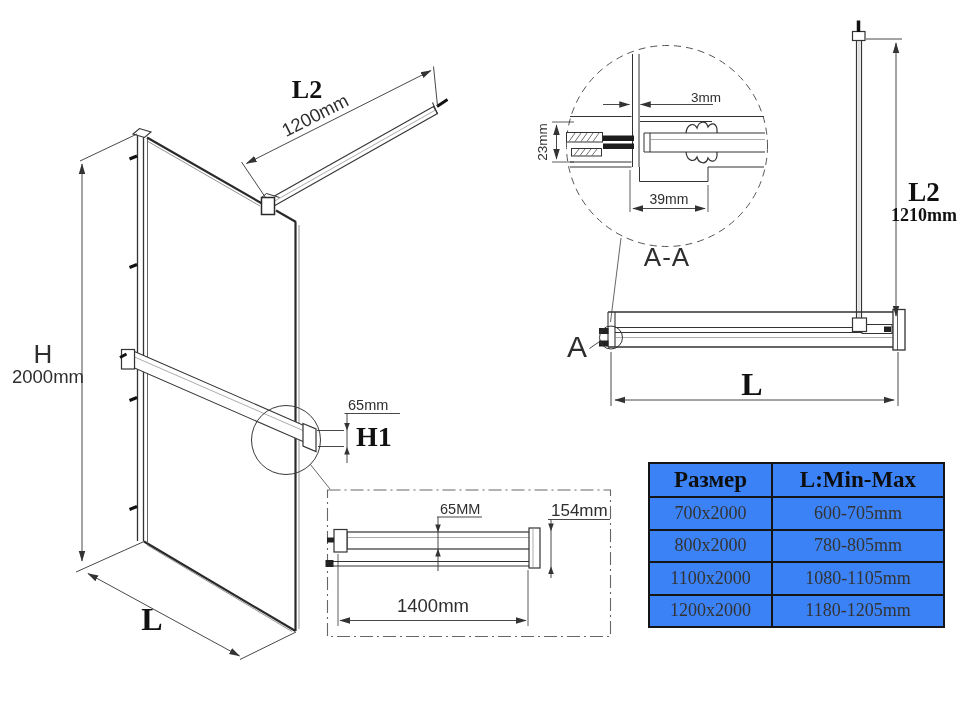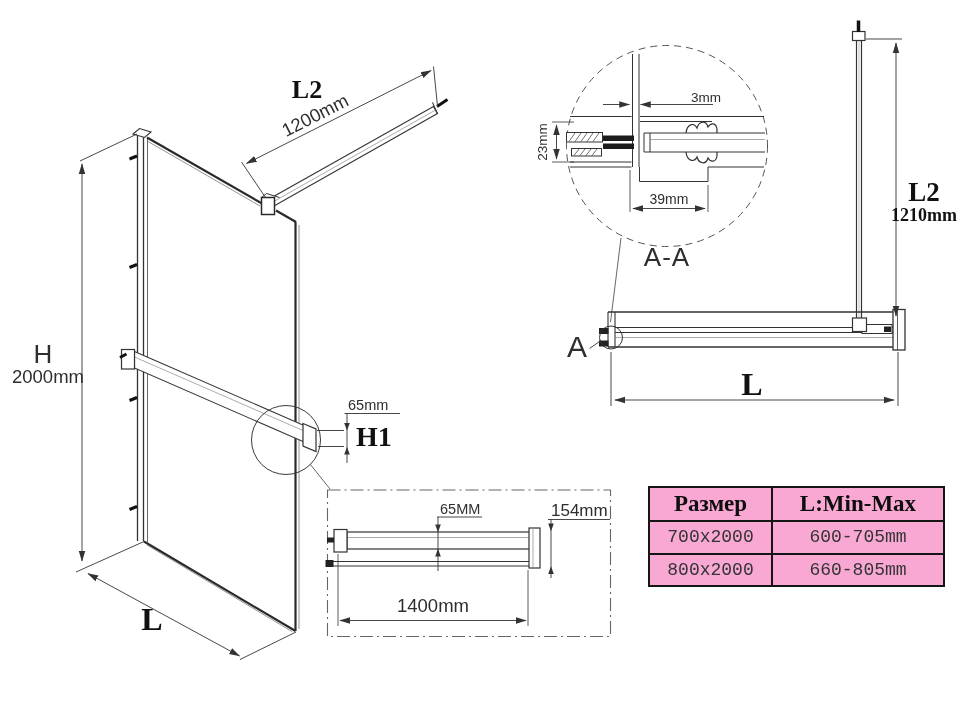--- a/index.html
+++ b/index.html
@@ -4,25 +4,25 @@
 <style>
   html,body{margin:0;padding:0;background:#fff;}
   #page{position:relative;width:970px;height:708px;background:#fff;overflow:hidden;
         font-family:"Liberation Sans",sans-serif;}
   svg{position:absolute;left:0;top:0;}
   text{fill:#1f1f1f;}
   .dimtext{font-family:"Liberation Sans",sans-serif;fill:#2e2e2e;}
   .boldlabel{font-family:"Liberation Serif",serif;font-weight:bold;fill:#111;}
   .thinlabel{font-family:"Liberation Sans",sans-serif;font-weight:400;fill:#2e2e2e;}
   #size-table{position:absolute;left:648px;top:462px;border-collapse:collapse;table-layout:fixed;
-              background:#f9a8d4;margin-top:24px;}
+              background:#3b82f6;}
   #size-table th,#size-table td{border:2px solid #151515;text-align:center;padding:0;}
   #size-table th{font-family:"Liberation Serif",serif;font-weight:bold;font-size:23px;
                  height:32px;color:#0e0e0e;}
-  #size-table td{font-family:Liberation Mono, monospace;font-size:18px;height:30.5px;color:#333;}
+  #size-table td{font-family:Liberation Serif, serif;font-size:18px;height:30.5px;color:#333;}
   .c1{width:123px;} .c2{width:172px;}
 </style>
 </head>
 <body>
 
 <div id="page">
 
 <svg width="970" height="708" viewBox="0 0 970 708">
   <defs>
     <marker id="arr" viewBox="0 0 10 8" markerWidth="11" markerHeight="9" refX="9.3" refY="4" orient="auto-start-reverse" markerUnits="userSpaceOnUse">
@@ -217,18 +217,26 @@
         <tr>
     <th>Размер</th>
     <th>L:Min-Max</th>
   </tr>
   <tr>
     <td>700x2000</td>
     <td>600-705mm</td>
   </tr>
   <tr>
     <td>800x2000</td>
-    <td>660-805mm</td>
+    <td>780-805mm</td>
+  </tr>
+  <tr>
+    <td>1100x2000</td>
+    <td>1080-1105mm</td>
+  </tr>
+  <tr>
+    <td>1200x2000</td>
+    <td>1180-1205mm</td>
   </tr>
 </tbody>
     </table>
 
 </div>
 
 </body></html>

